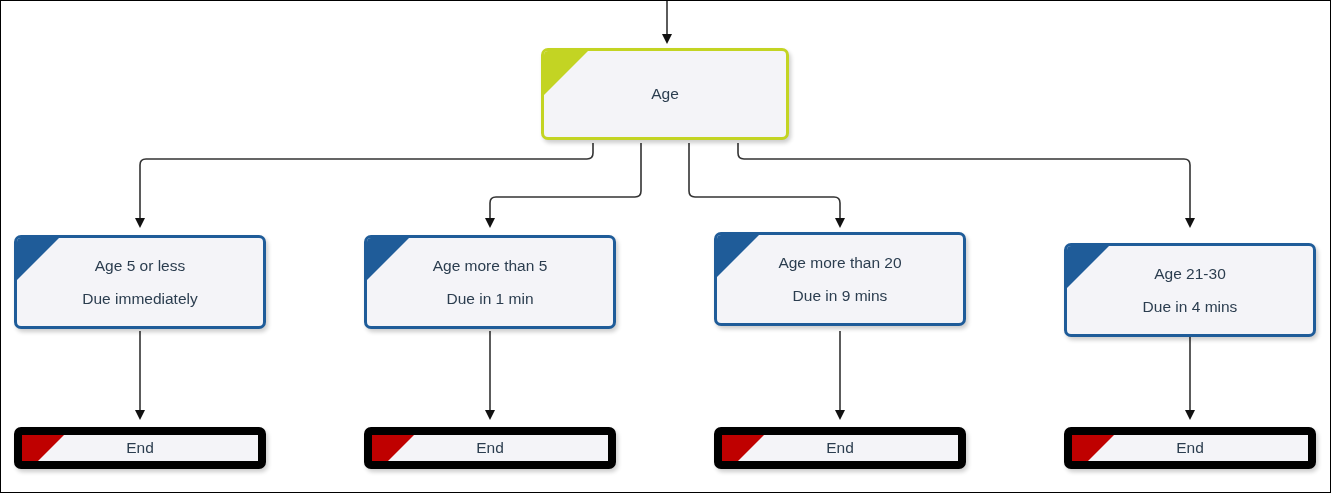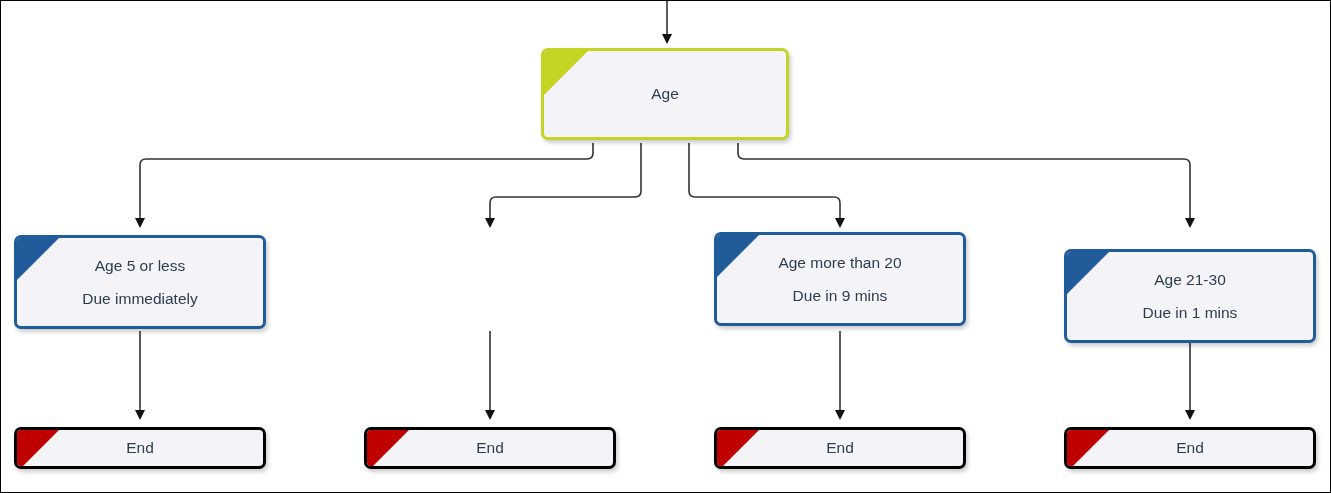--- a/index.html
+++ b/index.html
@@ -73,21 +73,21 @@
   .node.action {
     border: 3px solid #1f5c99;
   }
   .node.action .corner {
     border-top: 42px solid #1f5c99;
     border-right: 42px solid transparent;
   }
 
   
   .node.end {
-    border: 3px solid #000000;
+    border: 8px solid #000000;
   }
   .node.end .corner {
     border-top: 42px solid #bf0000;
     border-right: 42px solid transparent;
   }
   .node.end .txt { font-size: 15.5px; }
 </style>
 </head>
 <body>
 
@@ -122,31 +122,36 @@
     <span class="corner"></span>
     <div class="txt">Age</div>
   </div>
 
   <div class="node action" style="left:13px; top:234px; width:252px; height:94px;">
     <span class="corner"></span>
     <div class="txt">Age 5 or less</div>
     <div class="txt sub">Due immediately</div>
   </div>
 
+  <div class="node action" style="left:363px; top:234px; width:252px; height:94px;">
+    <span class="corner"></span>
+    <div class="txt">Age more than 5</div>
+    <div class="txt sub">Due in 1 min</div>
+  </div>
 
   <div class="node action" style="left:713px; top:231px; width:252px; height:94px;">
     <span class="corner"></span>
     <div class="txt">Age more than 20</div>
     <div class="txt sub">Due in 9 mins</div>
   </div>
 
-  <div class="node action" style="left:1063px; top:248px; width:252px; height:94px;">
+  <div class="node action" style="left:1063px; top:242px; width:252px; height:94px;">
     <span class="corner"></span>
     <div class="txt">Age 21-30</div>
-    <div class="txt sub">Due in 1 mins</div>
+    <div class="txt sub">Due in 4 mins</div>
   </div>
 
   <div class="node end" style="left:13px; top:426px; width:252px; height:42px;">
     <span class="corner"></span>
     <div class="txt">End</div>
   </div>
 
   <div class="node end" style="left:363px; top:426px; width:252px; height:42px;">
     <span class="corner"></span>
     <div class="txt">End</div>

